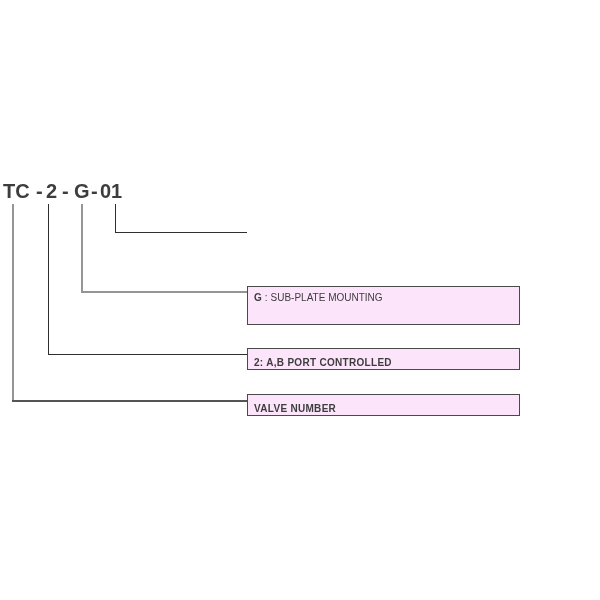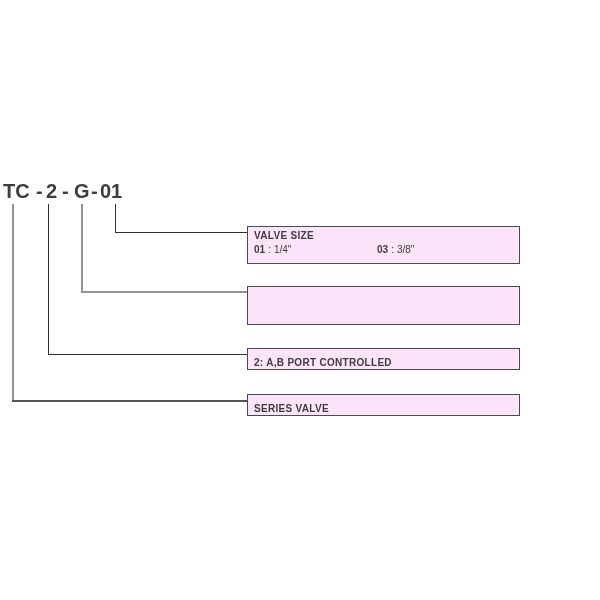--- a/index.html
+++ b/index.html
@@ -68,32 +68,28 @@
 
   <div class="line gray" style="left:81px;top:204px;width:2px;height:89px"></div>
   <div class="line gray" style="left:81px;top:291px;width:166px;height:2px"></div>
 
   <div class="line" style="left:48px;top:204px;width:1px;height:151px"></div>
   <div class="line" style="left:48px;top:354px;width:199px;height:1px"></div>
 
   <div class="line gray" style="left:12px;top:204px;width:2px;height:198px"></div>
   <div class="line mid" style="left:12px;top:400px;width:235px;height:2px"></div>
 
-  <div class="spec-box" style="top:226px;height:38px">
-    <div class="box-title">VALVE SIZE</div>
-    <div class="box-row">
-      <span class="entry first"><span class="code">01</span><span class="sep">:</span><span class="val">1/4"</span></span>
-      <span class="entry"><span class="code">03</span><span class="sep">:</span><span class="val">3/8"</span></span>
-    </div>
-  </div>
 
   <div class="spec-box" style="top:286px;height:39px">
+    <div class="box-row">
+      <span class="entry"><span class="code">G</span><span class="sep">:</span><span class="val">SUB-PLATE MOUNTING</span></span>
+    </div>
   </div>
 
   <div class="spec-box single" style="top:348px;height:22px">
     <div class="box-title">2: A,B PORT CONTROLLED</div>
   </div>
 
   <div class="spec-box single" style="top:394px;height:22px">
-    <div class="box-title">SERIES VALVE</div>
+    <div class="box-title">VALVE NUMBER</div>
   </div>
 
 </div>
 
 </body></html>

